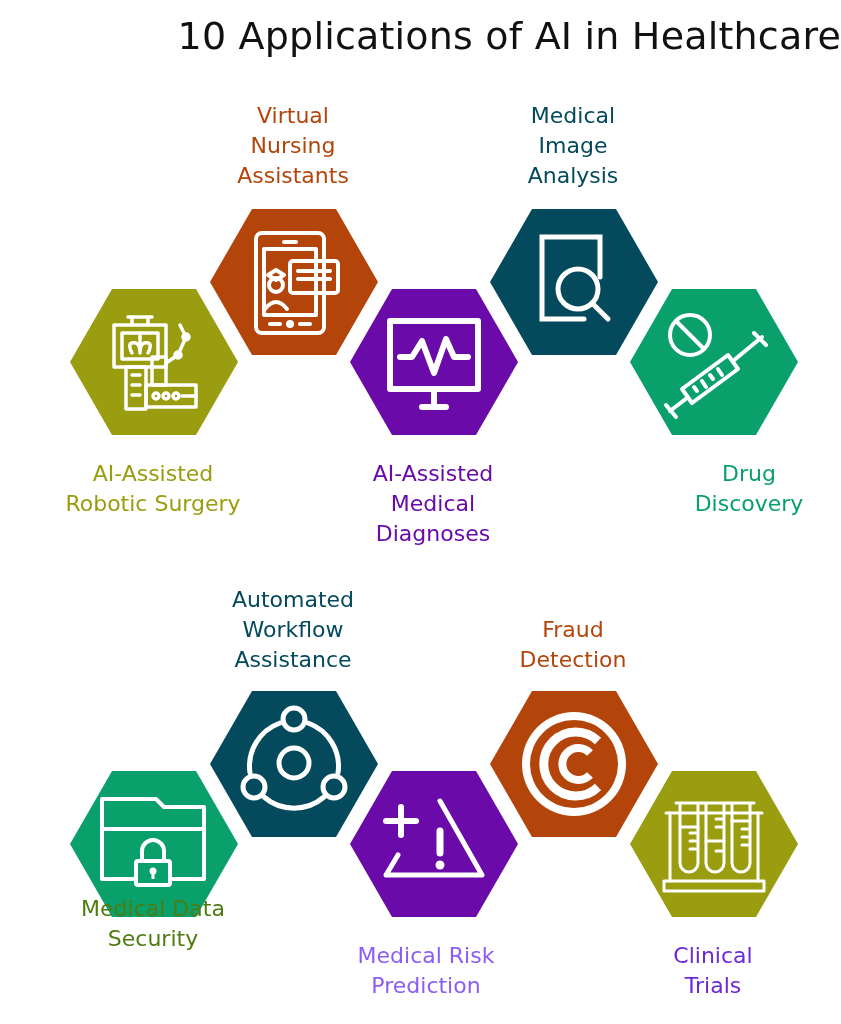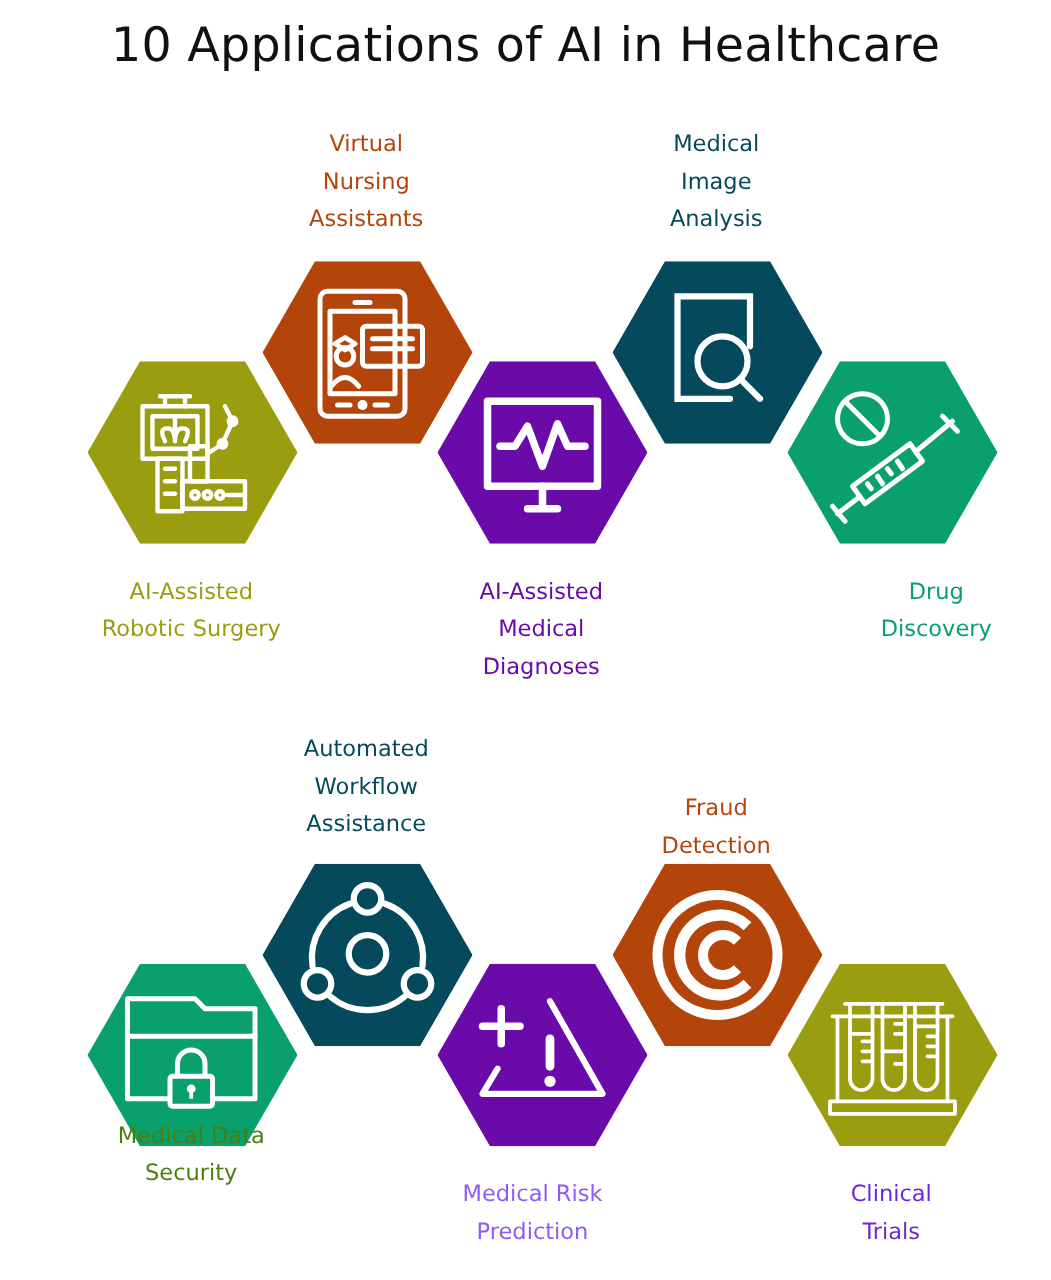--- a/index.html
+++ b/index.html
@@ -1,22 +1,22 @@
 <!DOCTYPE html>
 <html><head>
 <meta charset="utf-8">
 <style>
   html, body { margin: 0; padding: 0; background: #ffffff; }
   body { width: 841px; height: 1024px; position: relative; overflow: hidden;
          font-family: "DejaVu Sans", sans-serif; }
-  .title { position: absolute; left: 0; top: 14px; width: 841px; text-align: center;
+  .title { position: absolute; left: 0; top: 14px; width: 841px; text-align: right;
            font-size: 38px; color: #111; letter-spacing: 0.2px; font-weight: normal; }
   .hex { position: absolute; width: 168px; height: 146px; }
   .hex svg { width: 100%; height: 100%; display: block; }
-  .label { position: absolute; text-align: center; font-size: 18px; line-height: 30px;
+  .label { position: absolute; text-align: center; font-size: 22px; line-height: 30px;
            white-space: pre-line; }
 </style>
 </head>
 <body>
 
 <div class="title">10 Applications of AI in Healthcare</div>
 
 <div class="label" style="left:193px; top:101px; width:200px; color:#b4450a;">Virtual
 Nursing
 Assistants</div>
@@ -114,21 +114,21 @@
 Robotic Surgery</div>
 <div class="label" style="left:333px; top:459px; width:200px; color:#6a0aa8;">AI-Assisted
 Medical
 Diagnoses</div>
 <div class="label" style="left:649px; top:459px; width:200px; color:#0aa06c;">Drug
 Discovery</div>
 
 <div class="label" style="left:193px; top:585px; width:200px; color:#044a5c;text-align:center;">Automated
 Workflow
 Assistance</div>
-<div class="label" style="left:473px; top:615px; width:200px; color:#b4450a;margin-top:17px;">Fraud
+<div class="label" style="left:473px; top:615px; width:200px; color:#b4450a;">Fraud
 Detection</div>
 
 <div class="hex" style="left:210px; top:691px;">
   <svg viewBox="0 0 168 146">
     <polygon points="42,0 126,0 168,73 126,146 42,146 0,73" fill="#044a5c"></polygon>
     <g fill="none" stroke="#fff" stroke-width="5" stroke-linecap="round">
       <circle cx="84" cy="72" r="15"></circle>
       <circle cx="84" cy="28" r="11"></circle>
       <circle cx="44" cy="96" r="11"></circle>
       <circle cx="124" cy="96" r="11"></circle>

